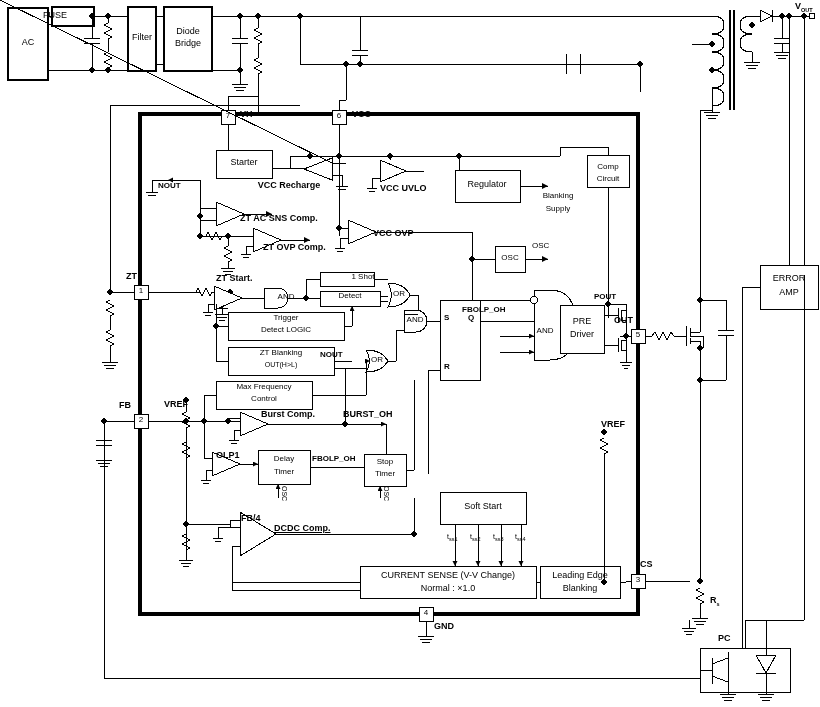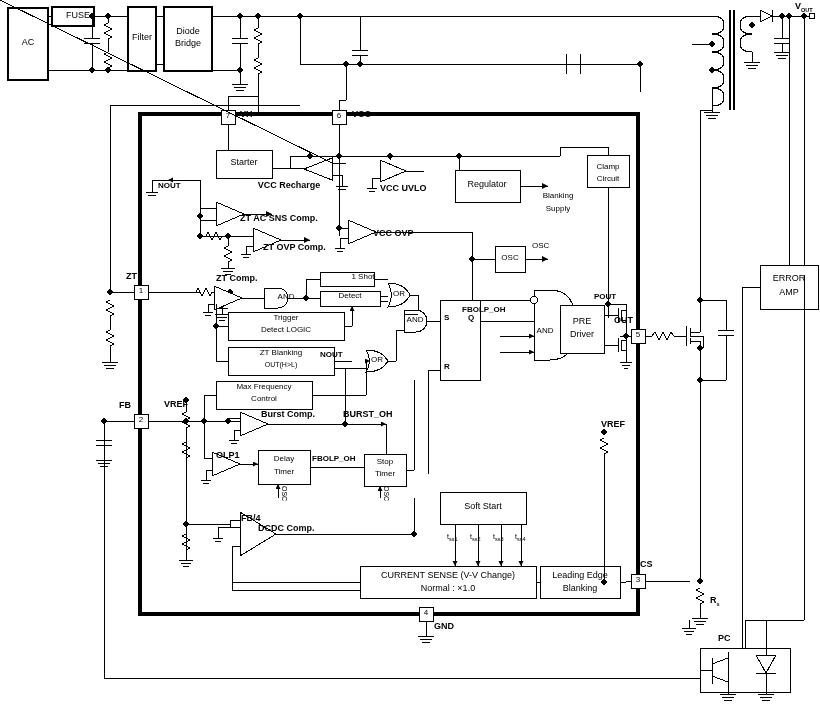--- a/index.html
+++ b/index.html
@@ -550,21 +550,21 @@
 
   <line x1="682" y1="628" x2="696" y2="628"></line>
   <line x1="684" y1="631" x2="694" y2="631"></line>
   <line x1="686" y1="634" x2="692" y2="634"></line>
   <line x1="689" y1="620" x2="689" y2="628"></line>
 
   </g>
 </svg>
 
 <div class="lbl sz9 ctr" style="left:28px;top:38px;">AC</div>
-<div class="lbl sz9 ctr" style="left:78px;top:11px;">FUSE</div>
+<div class="lbl sz9 ctr" style="left:55px;top:11px;">FUSE</div>
 <div class="lbl sz9 ctr" style="left:142px;top:33px;">Filter</div>
 <div class="lbl sz9 ctr" style="left:188px;top:27px;">Diode</div>
 <div class="lbl sz9 ctr" style="left:188px;top:39px;">Bridge</div>
 
 <div class="lbl sz9 b" style="left:795px;top:2px;"><span>V</span><span class="sub">OUT</span></div>
 
 <div class="lbl sz9 b" style="left:240px;top:110px;">VH</div>
 <div class="lbl sz9 b" style="left:352px;top:110px;">VCC</div>
 <div class="lbl sz9 b" style="left:126px;top:272px;">ZT</div>
 <div class="lbl sz9 b" style="left:119px;top:401px;">FB</div>
@@ -580,29 +580,29 @@
 <div class="lbl sz8 ctr" style="left:426px;top:609px;">4</div>
 <div class="lbl sz8 ctr" style="left:638px;top:331px;">5</div>
 
 <div class="lbl sz9 ctr" style="left:244px;top:158px;">Starter</div>
 <div class="lbl sz9 b ctr" style="left:289px;top:181px;">VCC Recharge</div>
 <div class="lbl sz9 b" style="left:380px;top:184px;">VCC UVLO</div>
 <div class="lbl sz9 b" style="left:373px;top:229px;">VCC OVP</div>
 <div class="lbl sz9 ctr" style="left:487px;top:180px;">Regulator</div>
 <div class="lbl sz8 ctr" style="left:558px;top:192px;">Blanking</div>
 <div class="lbl sz8 ctr" style="left:558px;top:205px;">Supply</div>
-<div class="lbl sz8 ctr" style="left:608px;top:163px;">Clamp</div>
+<div class="lbl sz8 ctr" style="left:608px;top:163px;">Comp</div>
 <div class="lbl sz8 ctr" style="left:608px;top:175px;">Circuit</div>
 <div class="lbl sz8 ctr" style="left:510px;top:254px;">OSC</div>
 <div class="lbl sz8" style="left:532px;top:242px;">OSC</div>
 
 <div class="lbl sz8 b" style="left:158px;top:182px;">NOUT</div>
 <div class="lbl sz9 b" style="left:240px;top:214px;">ZT AC SNS Comp.</div>
 <div class="lbl sz9 b" style="left:263px;top:243px;">ZT OVP Comp.</div>
-<div class="lbl sz9 b" style="left:216px;top:274px;">ZT Comp.</div>
+<div class="lbl sz9 b" style="left:216px;top:274px;">ZT Start.</div>
 
 <div class="lbl sz8 ctr" style="left:347px;top:273px;margin-left:16px;">1 Shot</div>
 <div class="lbl sz8 ctr" style="left:350px;top:292px;">Detect</div>
 <div class="lbl sz8 ctr" style="left:286px;top:293px;">AND</div>
 <div class="lbl sz8 ctr" style="left:399px;top:290px;">OR</div>
 <div class="lbl sz8 ctr" style="left:286px;top:314px;">Trigger</div>
 <div class="lbl sz8 ctr" style="left:286px;top:326px;">Detect LOGIC</div>
 <div class="lbl sz8 ctr" style="left:281px;top:349px;">ZT Blanking</div>
 <div class="lbl sz7 ctr" style="left:281px;top:361px;">OUT(H&gt;L)</div>
 <div class="lbl sz8 b" style="left:320px;top:351px;">NOUT</div>
@@ -627,21 +627,21 @@
 <div class="lbl sz9 b" style="left:216px;top:451px;">OLP1</div>
 <div class="lbl sz8 ctr" style="left:284px;top:455px;">Delay</div>
 <div class="lbl sz8 ctr" style="left:284px;top:468px;">Timer</div>
 <div class="lbl sz8 b" style="left:312px;top:455px;">FBOLP_OH</div>
 <div class="lbl sz8 ctr" style="left:385px;top:458px;">Stop</div>
 <div class="lbl sz8 ctr" style="left:385px;top:470px;">Timer</div>
 <div class="lbl sz7 vert" style="left:288px;top:486px;transform:rotate(90deg);">OSC</div>
 <div class="lbl sz7 vert" style="left:390px;top:486px;transform:rotate(90deg);">OSC</div>
 
 <div class="lbl sz9 b" style="left:212px;top:514px;padding-left:29px;">FB/4</div>
-<div class="lbl sz9 b" style="left:258px;top:524px;">DCDC Comp.</div>
+<div class="lbl sz9 b" style="left:274px;top:524px;text-decoration:underline;">DCDC Comp.</div>
 
 <div class="lbl sz9 ctr" style="left:483px;top:502px;">Soft Start</div>
 <div class="lbl sz7" style="left:447px;top:533px;"><span>t</span><span class="sub">ss1</span></div>
 <div class="lbl sz7" style="left:470px;top:533px;"><span>t</span><span class="sub">ss2</span></div>
 <div class="lbl sz7" style="left:493px;top:533px;"><span>t</span><span class="sub">ss3</span></div>
 <div class="lbl sz7" style="left:515px;top:533px;"><span>t</span><span class="sub">ss4</span></div>
 
 <div class="lbl sz9 ctr" style="left:448px;top:571px;">CURRENT SENSE (V-V Change)</div>
 <div class="lbl sz9 ctr" style="left:448px;top:584px;">Normal : ×1.0</div>
 <div class="lbl sz9 ctr" style="left:580px;top:571px;">Leading Edge</div>

